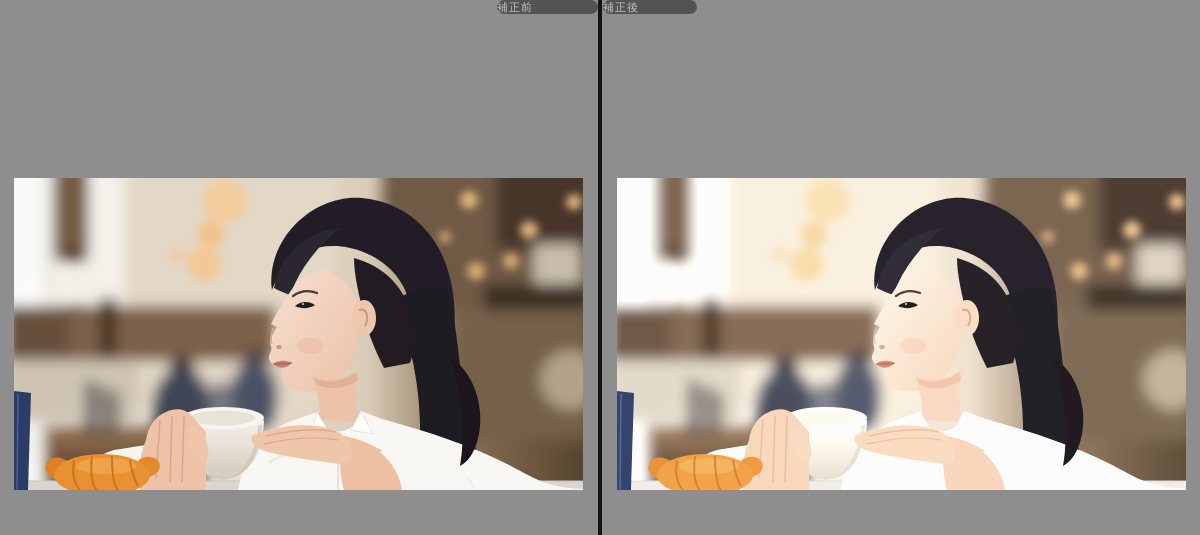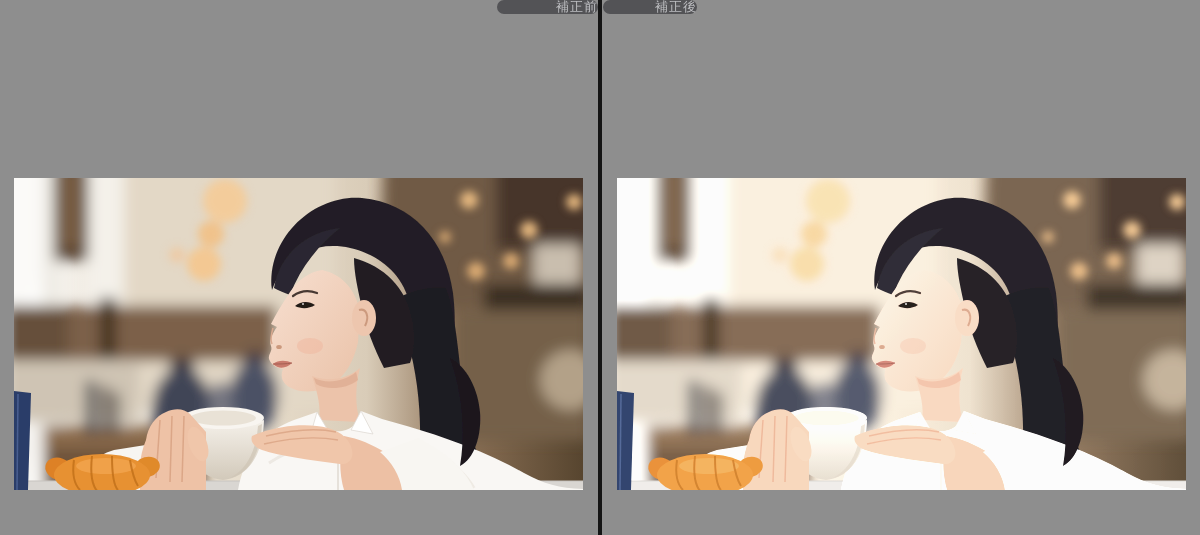--- a/index.html
+++ b/index.html
@@ -4,21 +4,21 @@
 <style>
   :root{
     --bg:#8e8e8e; --divider:#141414; --tab_bg:#535356; --tab_text:#bdbec1;
   }
   *{margin:0;padding:0;box-sizing:border-box;}
   html,body{width:1200px;height:535px;overflow:hidden;}
   body{font-family:"Liberation Sans", sans-serif;background:var(--bg);}
   .stage{position:relative;width:1200px;height:535px;background:var(--bg);}
   .divider{position:absolute;left:598px;top:0;width:4px;height:535px;background:var(--divider);}
   .tab{position:absolute;top:0;height:14px;line-height:14px;background:var(--tab_bg);
-       color:var(--tab_text);font-size:13px;text-align:right;letter-spacing:1px;border-radius:7px;}
+       color:var(--tab_text);font-size:11px;text-align:left;letter-spacing:1px;border-radius:7px;}
   .tab--before{left:497px;width:101px;}
   .tab--after{left:603px;width:94px;}
   .photo{position:absolute;top:178px;width:569px;height:312px;overflow:hidden;}
   .photo--before{left:14px;}
   .photo--after{left:617px;}
   .photo svg{display:block;width:569px;height:312px;}
   .photo--after svg{filter:brightness(1.12) saturate(0.87) contrast(0.98);}
   .defs-holder{position:absolute;width:0;height:0;overflow:hidden;}
 </style>
 </head>

